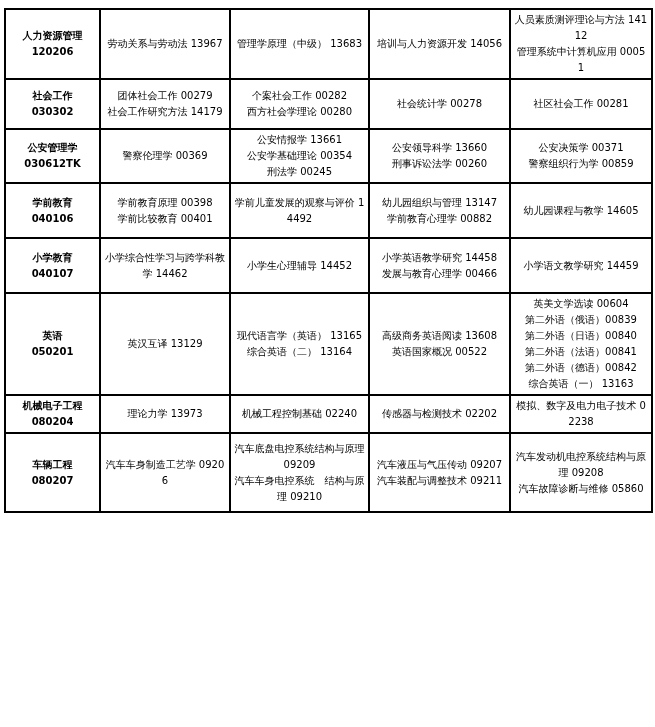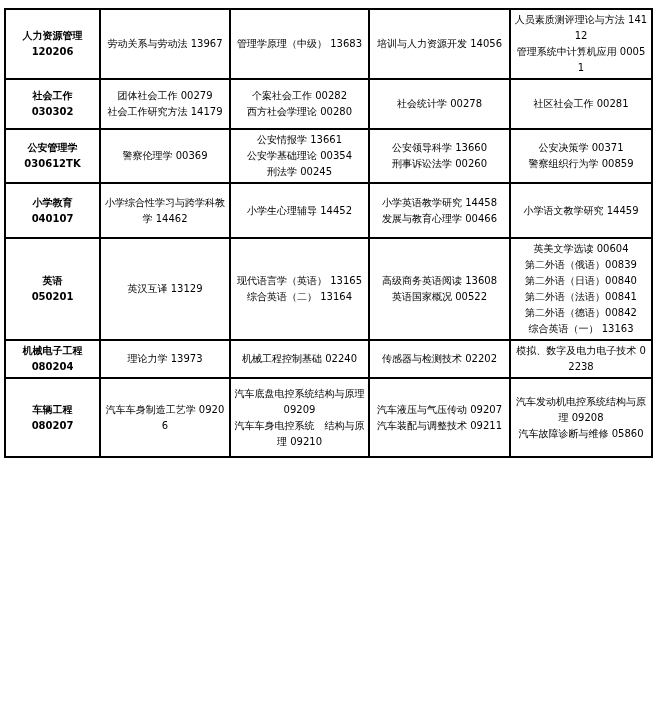--- a/index.html
+++ b/index.html
@@ -110,20 +110,40 @@
             <div class="course">公安领导科学 13660</div>
             <div class="course">刑事诉讼法学 00260</div>
           </td>
           <td class="course-cell">
             <div class="course">公安决策学 00371</div>
             <div class="course">警察组织行为学 00859</div>
           </td>
         </tr>
         <tr style="height: 55px;">
           <td class="major-cell">
+            <div class="line">学前教育</div>
+            <div class="line">040106</div>
+          </td>
+          <td class="course-cell">
+            <div class="course">学前教育原理 00398</div>
+            <div class="course">学前比较教育 00401</div>
+          </td>
+          <td class="course-cell">
+            <div class="course">学前儿童发展的观察与评价 14492</div>
+          </td>
+          <td class="course-cell">
+            <div class="course">幼儿园组织与管理 13147</div>
+            <div class="course">学前教育心理学 00882</div>
+          </td>
+          <td class="course-cell">
+            <div class="course">幼儿园课程与教学 14605</div>
+          </td>
+        </tr>
+        <tr style="height: 55px;">
+          <td class="major-cell">
             <div class="line">小学教育</div>
             <div class="line">040107</div>
           </td>
           <td class="course-cell">
             <div class="course">小学综合性学习与跨学科教学 14462</div>
           </td>
           <td class="course-cell">
             <div class="course">小学生心理辅导 14452</div>
           </td>
           <td class="course-cell">

